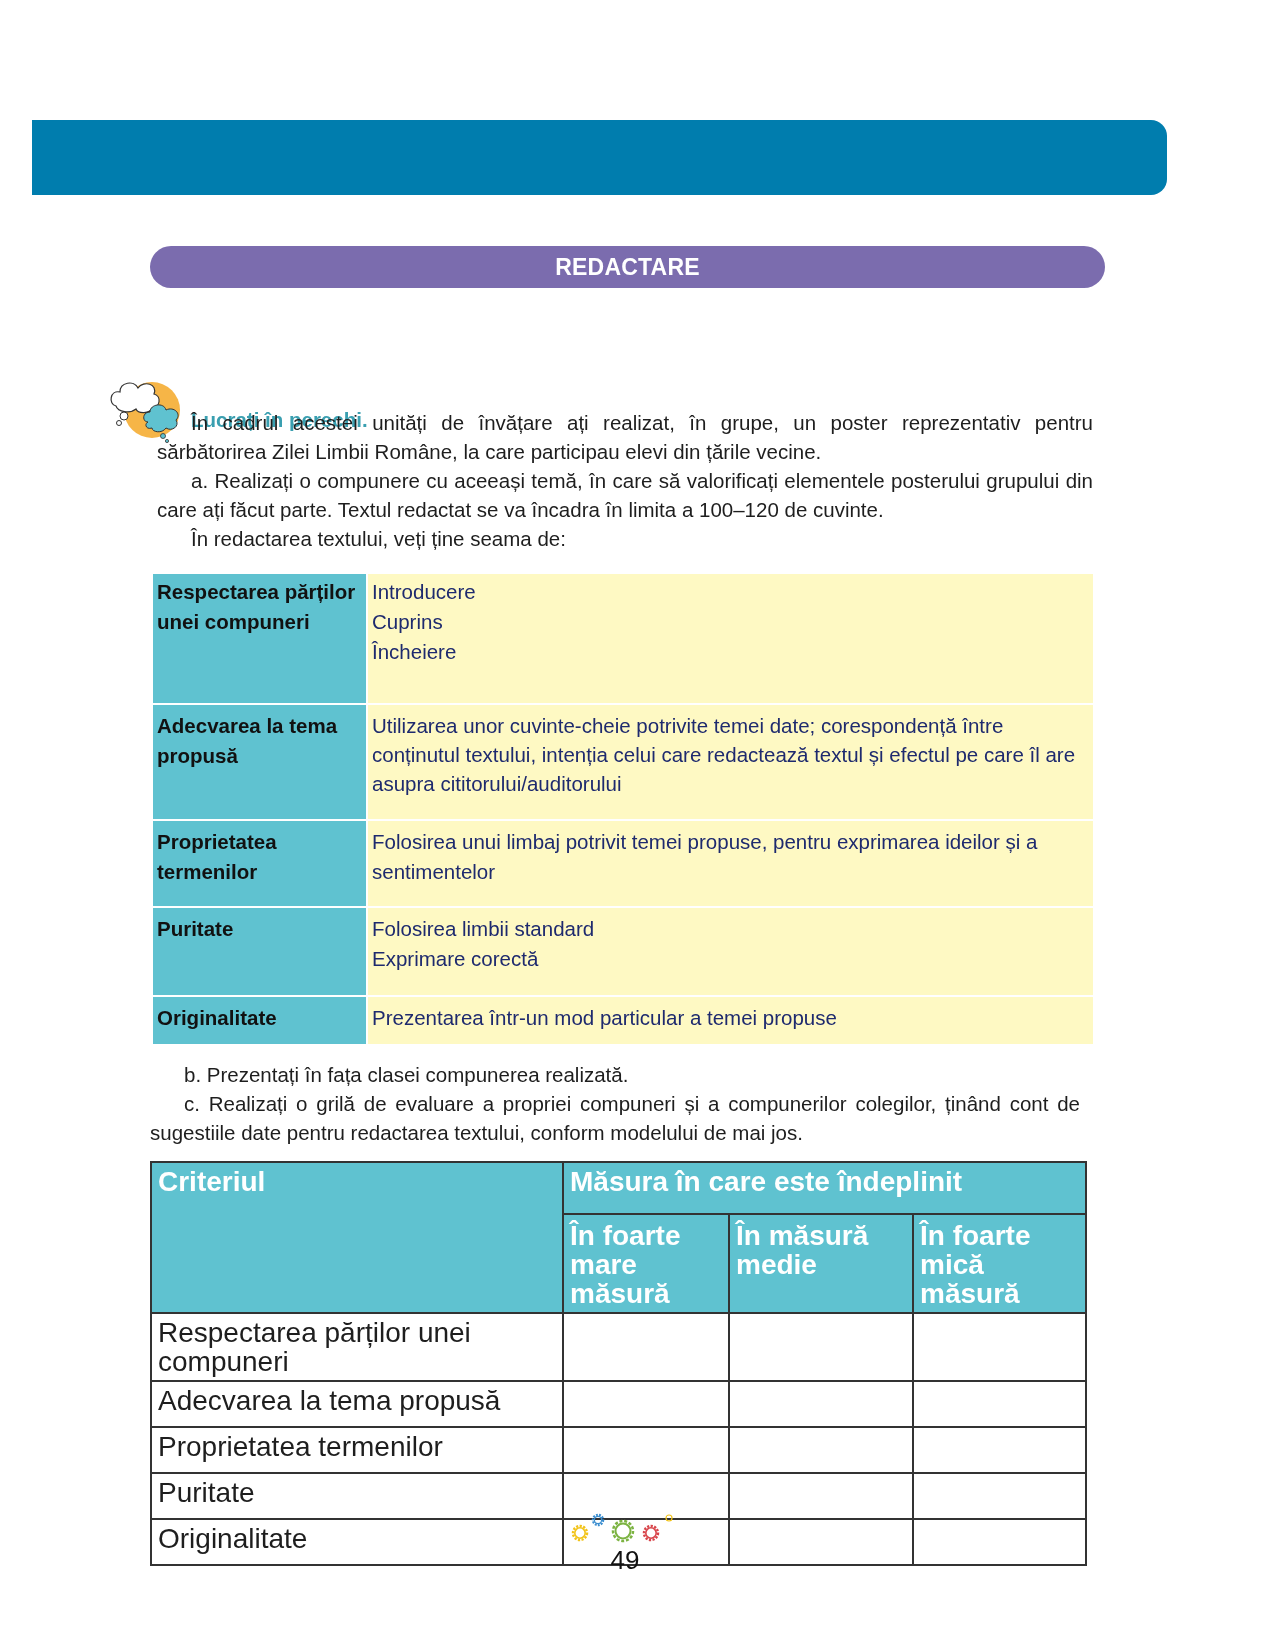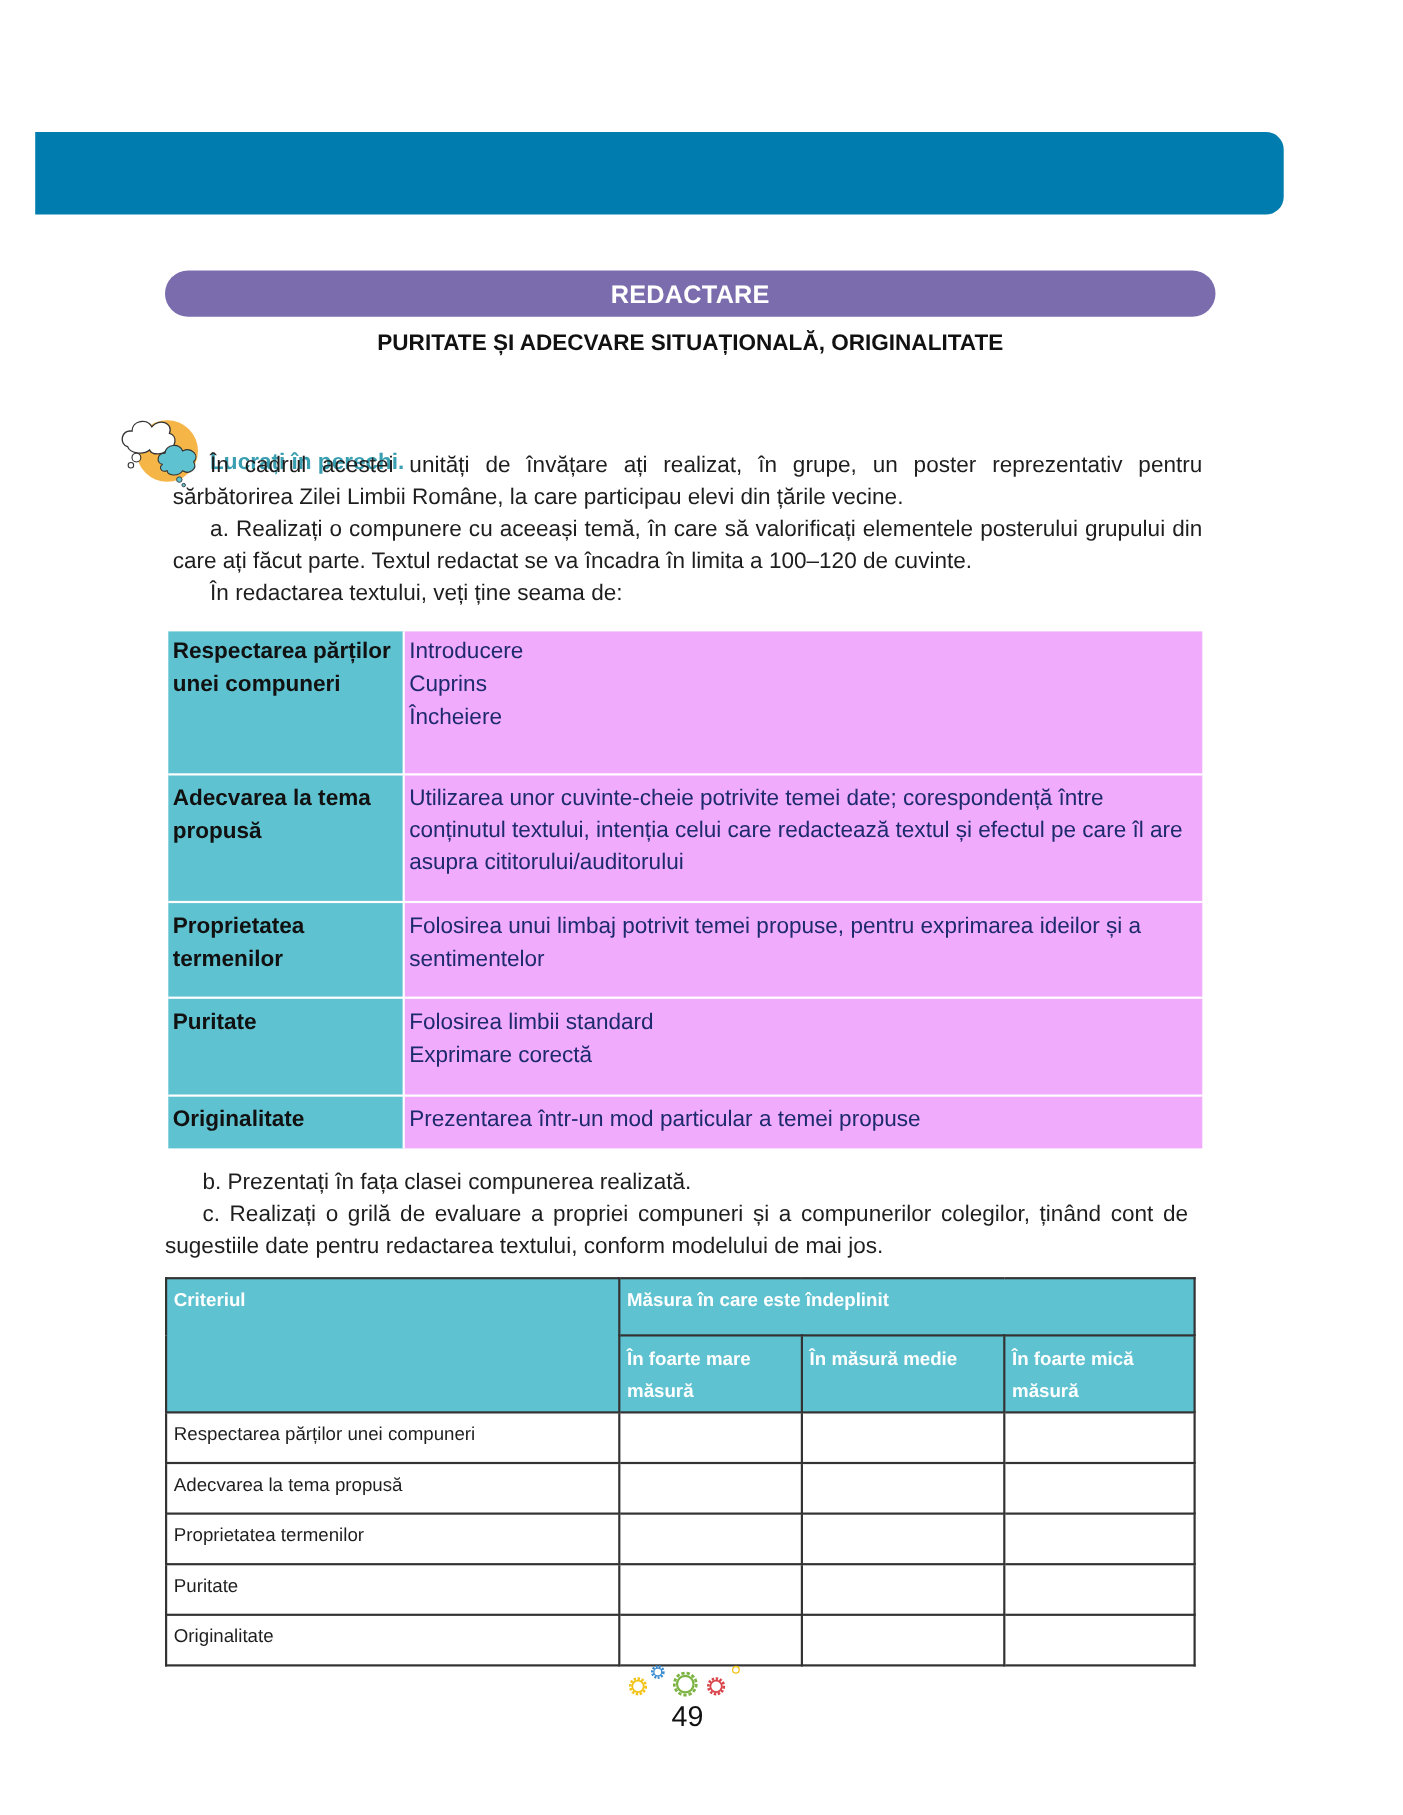--- a/index.html
+++ b/index.html
@@ -42,30 +42,30 @@
       position: absolute; left: 153px; top: 574px; width: 940px;
       border-collapse: collapse;
     }
     .crit-table td {
       vertical-align: top; font-size: 20.5px; line-height: 30px; padding: 3px 4px 0 4px;
       border-bottom: 2px solid #ffffff;
     }
     .crit-table td.crit-name {
       background: #5fc2d0; width: 214px; font-weight: bold; color: #111; border-right: 2px solid #ffffff;
     }
-    .crit-table td.crit-desc { background: #f0abfc; color: #1e2a6e; }
+    .crit-table td.crit-desc { background: #fef9c3; color: #1e2a6e; }
     .crit-table tr:last-child td { border-bottom: none; }
 
     
     .eval-table {
       position: absolute; left: 150px; top: 1161px; width: 937px;
       border-collapse: collapse;
     }
     .eval-table th, .eval-table td {
-      border: 2px solid #333; font-size: 17px; line-height: 29px; text-align: left; vertical-align: top;
+      border: 2px solid #333; font-size: 28px; line-height: 29px; text-align: left; vertical-align: top;
       padding: 4px 6px;
     }
     .eval-table th { background: #5fc2d0; color: #ffffff; font-weight: bold; }
     .eval-table td { background: #ffffff; color: #1e1e1e; height: 46px; }
     .eval-table .sub { padding-top: 6px; }
 
     .gears {
       position: absolute; left: 568px; top: 1508px; width: 110px; height: 40px;
     }
     .page-number {
@@ -76,21 +76,20 @@
 </head>
 <body>
 
 <div class="top-banner"></div>
 
 <div class="section-pill">
   <span>REDACTARE</span>
 </div>
 
 <div class="lesson-title">
-  <div>PURITATE ȘI ADECVARE SITUAȚIONALĂ, ORIGINALITATE</div>
 </div>
 
 <svg class="thought-icon" viewBox="0 0 80 68">
   <circle cx="44" cy="34" r="28" fill="#f6b547"></circle>
   <path d="M8,30 C0,28 2,14 12,16 C12,6 26,4 30,12 C36,4 50,8 46,18 C54,20 52,32 44,32 C42,38 30,38 28,33 C22,38 10,36 8,30 Z" fill="#ffffff" stroke="#333" stroke-width="1.2"></path>
   <circle cx="16" cy="40" r="4" fill="#fff" stroke="#333" stroke-width="1"></circle>
   <circle cx="11" cy="47" r="2.5" fill="#fff" stroke="#333" stroke-width="1"></circle>
   <path d="M40,46 C34,46 34,36 42,36 C42,28 56,26 58,34 C66,30 74,38 68,44 C72,50 64,56 58,52 C54,58 44,56 44,52 C38,54 36,48 40,46 Z" fill="#5fc2d0" stroke="#333" stroke-width="1"></path>
   <circle cx="55" cy="60" r="2.5" fill="#5fc2d0" stroke="#333" stroke-width="0.8"></circle>
   <circle cx="59" cy="65" r="1.6" fill="#5fc2d0" stroke="#333" stroke-width="0.8"></circle>

